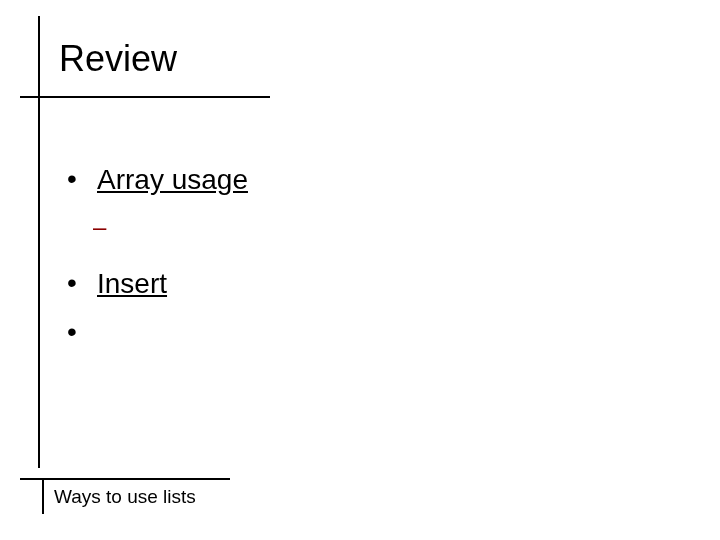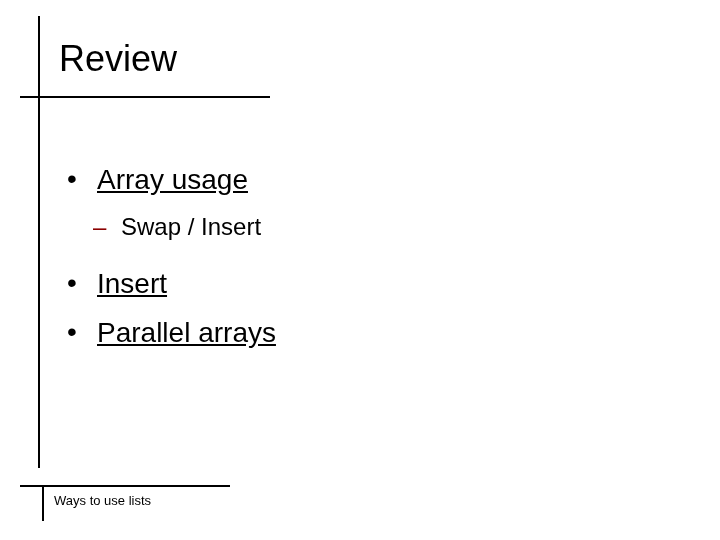--- a/index.html
+++ b/index.html
@@ -82,21 +82,21 @@
   }
   .footer-vline {
     position: absolute;
     left: 22px;
     top: 0;
     width: 2px;
     height: 36px;
     background: #000;
   }
   .footer-text {
-    font-size: 13px;
+    font-size: 19px;
     color: #000;
     padding-left: 34px;
   }
 </style>
 </head>
 <body>
 
 <div class="slide">
   <div class="vline-main"></div>
 
@@ -105,29 +105,27 @@
     <div class="title-underline"></div>
   </div>
 
   <div class="content">
     <div class="b1">
       <span class="dot">•</span>
       <span class="txt">Array usage</span>
     </div>
     <div class="b2">
       <span class="dash">–</span>
-      <span class="txt">Swap / Insert</span>
     </div>
     <div class="b1">
       <span class="dot">•</span>
       <span class="txt">Insert</span>
     </div>
     <div class="b1">
       <span class="dot">•</span>
-      <span class="txt">Parallel arrays</span>
     </div>
   </div>
 
   <div class="footer-wrap">
     <div class="footer-underline"></div>
     <div class="footer-vline"></div>
     <div class="footer-text">Ways to use lists</div>
   </div>
 </div>
 

